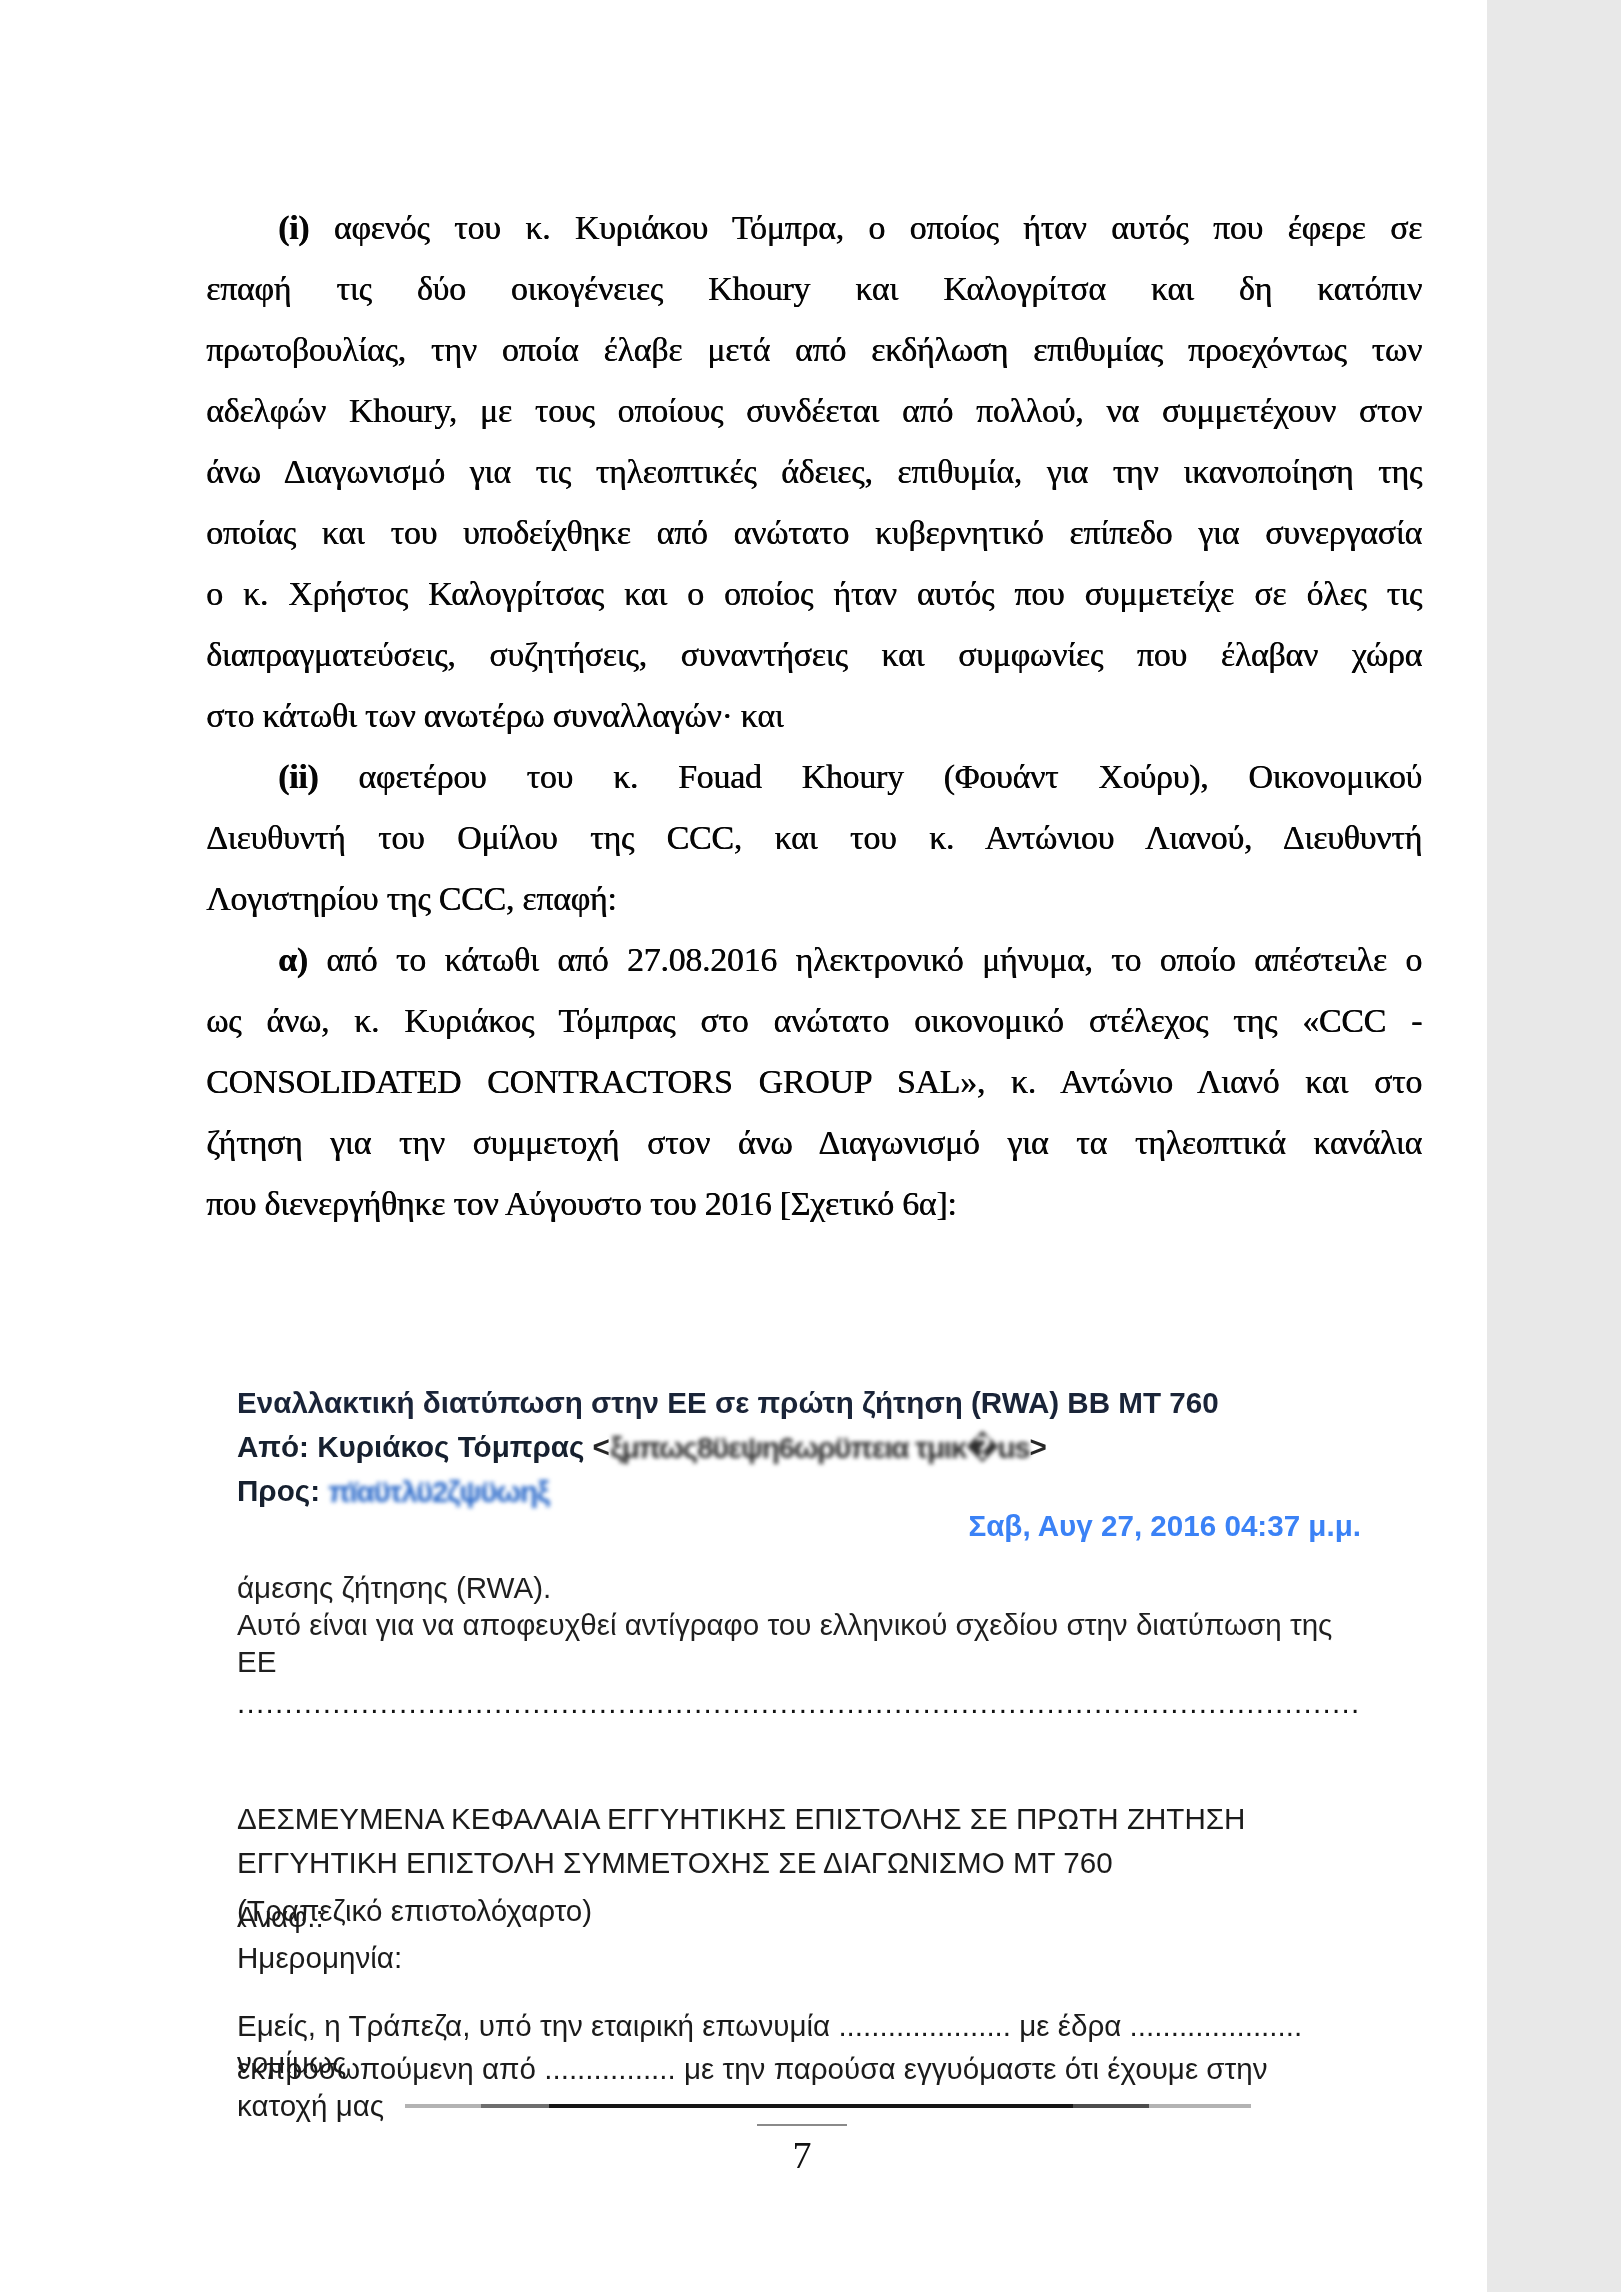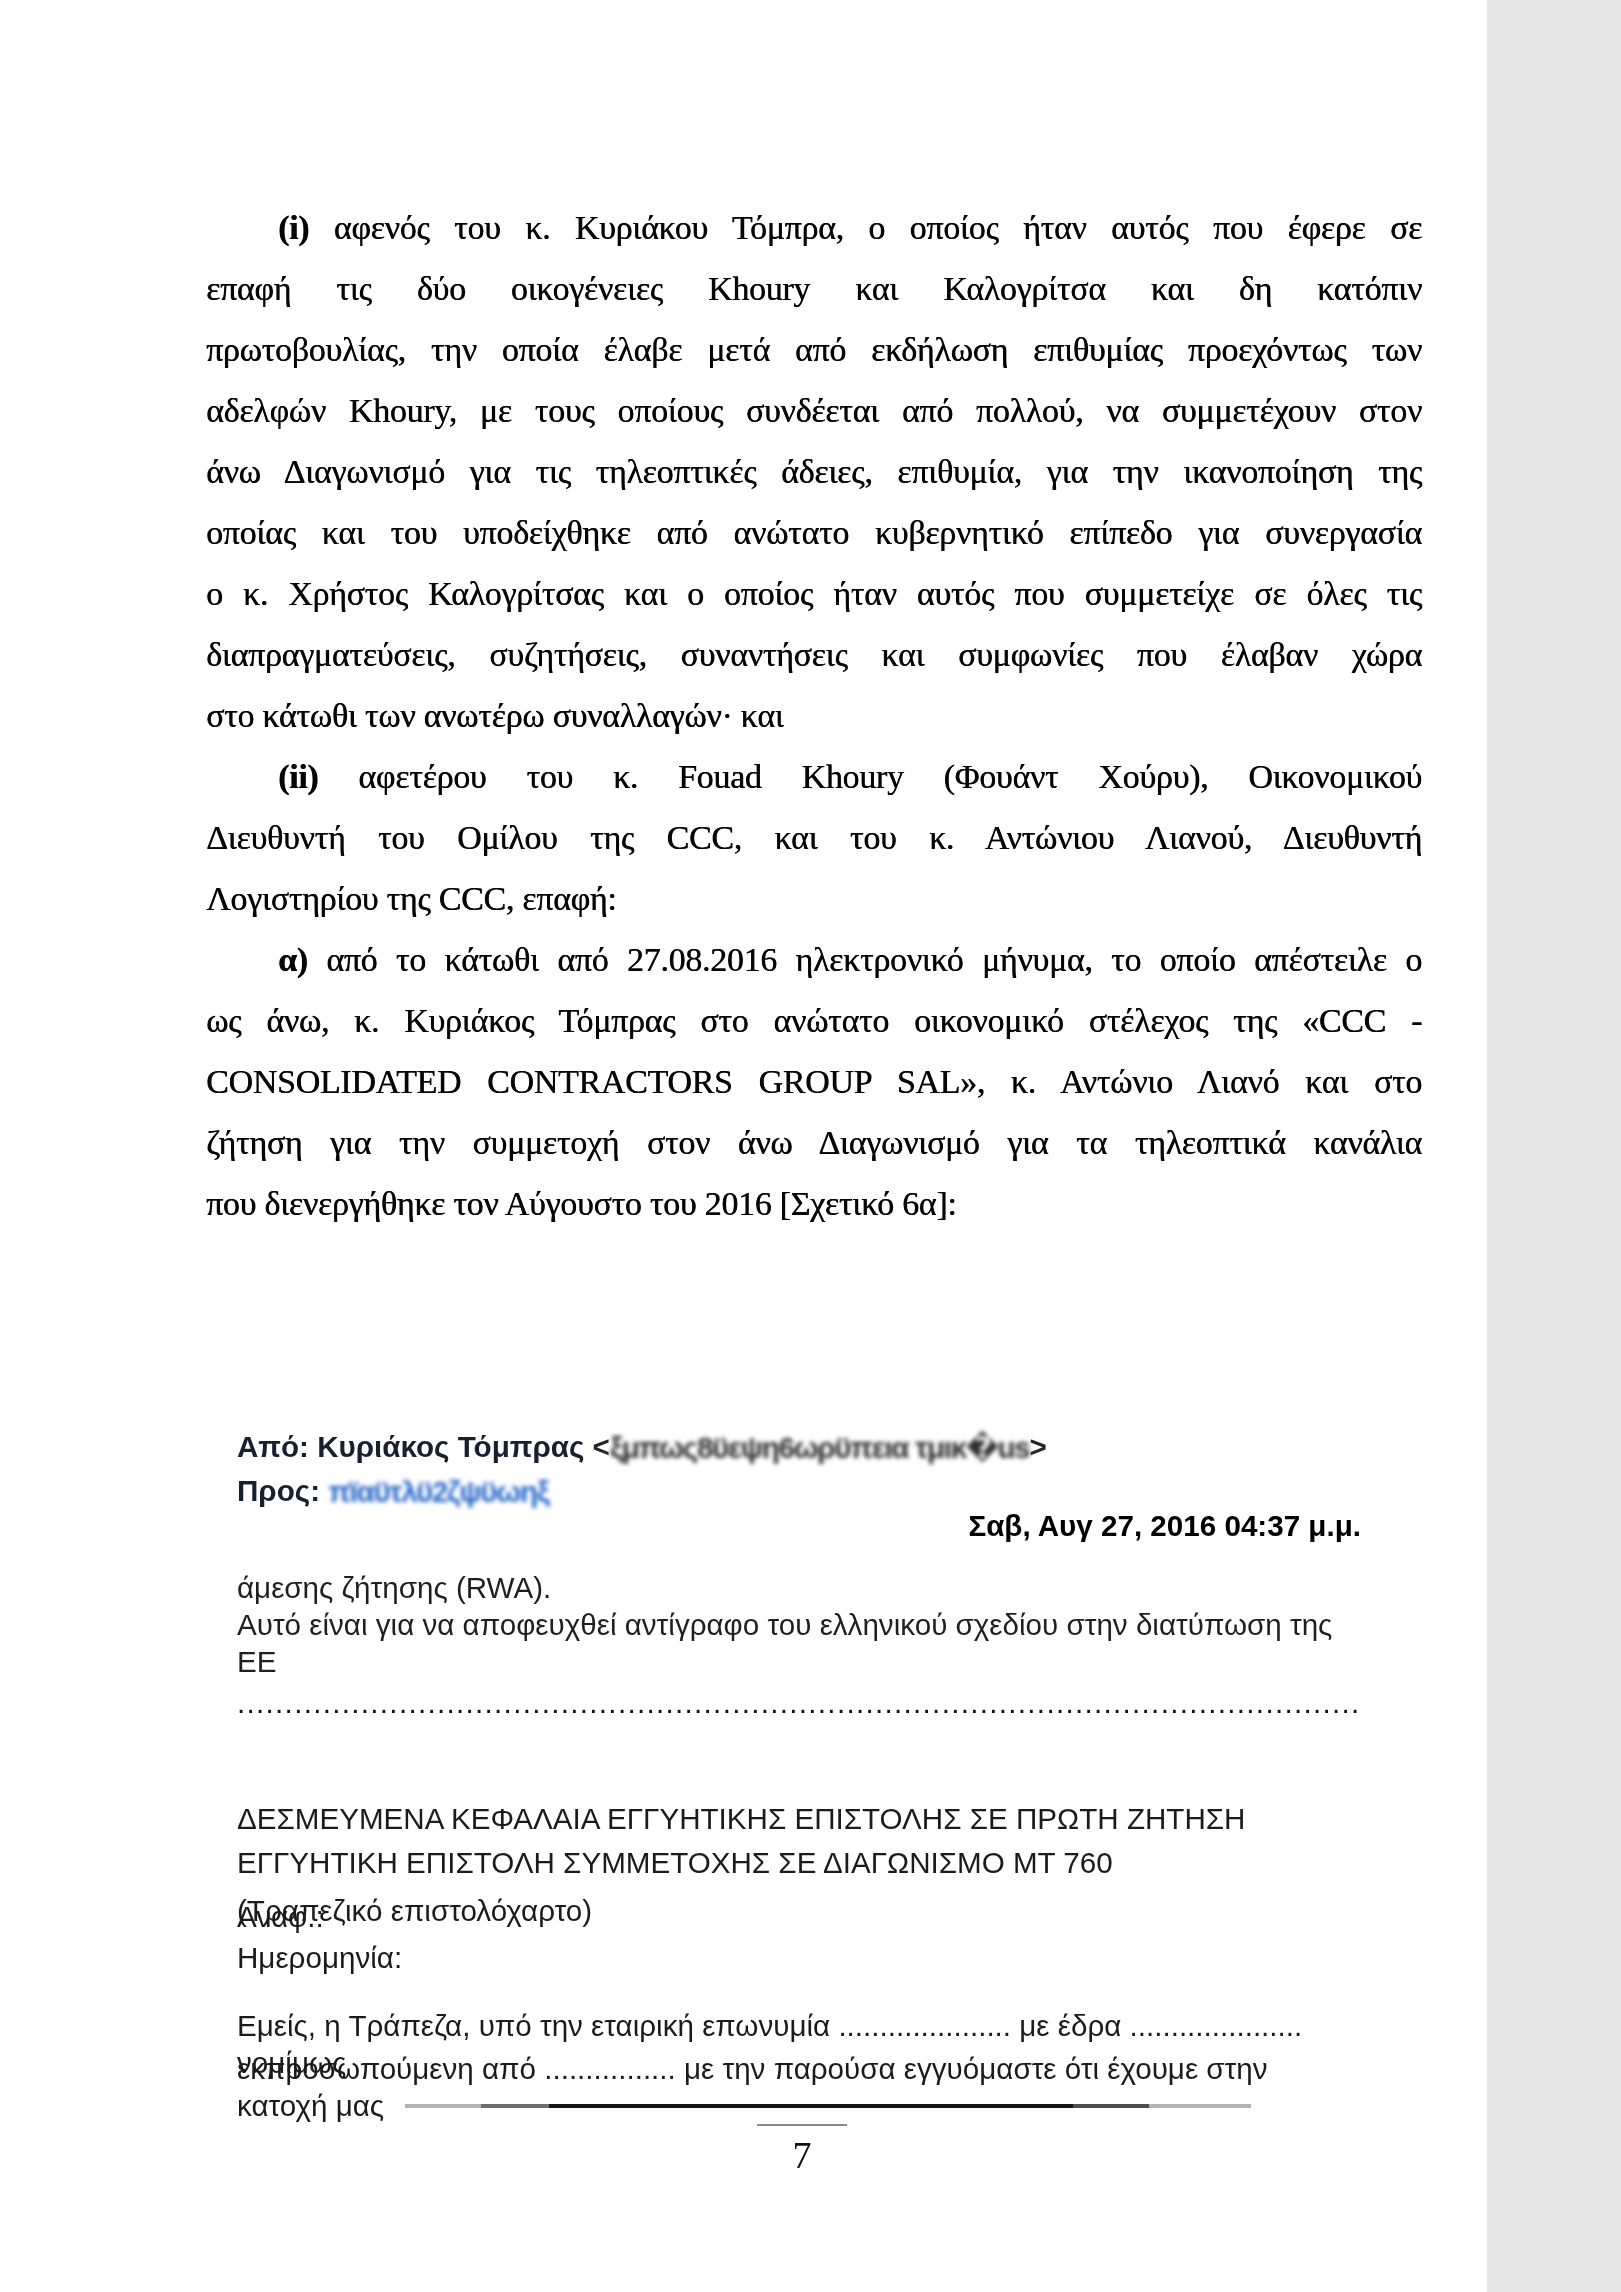--- a/index.html
+++ b/index.html
@@ -41,21 +41,21 @@
   .email-block{
     position:absolute;left:237px;top:0;width:1124px;height:2293px;
     font-family:"Liberation Sans","DejaVu Sans",sans-serif;
     font-size:29.6px;line-height:1.25;color:#141414;
     pointer-events:none;
   }
   .email-block>div{position:absolute;left:0;width:100%;}
   .em-subject   {top:1385px;font-weight:700;color:#1a2438;}
   .em-from      {top:1429px;font-weight:700;color:#16202f;}
   .em-to        {top:1473px;font-weight:700;color:#16202f;}
-  .em-date      {top:1508px;font-weight:700;text-align:right;color:#000000;}
+  .em-date      {top:1508px;font-weight:700;text-align:right;color:#3b82f6;}
   .em-body1     {top:1607px;color:#1f1f1f;}
   .em-body2     {top:1570px;color:#1f1f1f;}
   .em-dots      {top:1685px;width:1066px;overflow:hidden;white-space:nowrap;color:#111;letter-spacing:1.3px;}
   .em-caps1     {top:1801px;color:#1b1b1b;}
   .em-caps2     {top:1845px;color:#1b1b1b;}
   .em-caps3     {top:1893px;color:#1b1b1b;}
   .em-ref       {top:1899px;color:#1b1b1b;}
   .em-datelabel {top:1940px;color:#1b1b1b;}
   .em-bank1     {top:2008px;color:#1b1b1b;}
   .em-bank2     {top:2051px;color:#1b1b1b;}
@@ -110,20 +110,21 @@
       <div class="jline">Διευθυντή του Ομίλου της CCC, και του κ. Αντώνιου Λιανού, Διευθυντή</div>
       <div class="jline pl-last">Λογιστηρίου της CCC, επαφή:</div>
       <div class="jline pl-first"><b class="pmark">α)</b> από το κάτωθι από 27.08.2016 ηλεκτρονικό μήνυμα, το οποίο απέστειλε ο</div>
       <div class="jline">ως άνω, κ. Κυριάκος Τόμπρας στο ανώτατο οικονομικό στέλεχος της «CCC -</div>
       <div class="jline">CONSOLIDATED CONTRACTORS GROUP SAL», κ. Αντώνιο Λιανό και στο</div>
       <div class="jline">ζήτηση για την συμμετοχή στον άνω Διαγωνισμό για τα τηλεοπτικά κανάλια</div>
       <div class="jline pl-last">που διενεργήθηκε τον Αύγουστο του 2016 [Σχετικό 6α]:</div>
     </section>
 
   <section class="email-block">
+    <div class="em-subject">Εναλλακτική διατύπωση στην ΕΕ σε πρώτη ζήτηση (RWA) BB MT 760</div>
 
     <div class="em-from">
       <span>Από:</span>
       <span>Κυριάκος Τόμπρας</span>
       <span class="angle">&lt;</span><span class="redact dark">ξμπως8ϋεψη6ωρϋπεια τμικ�us</span><span class="angle">&gt;</span>
     </div>
 
     <div class="em-to">
       <span>Προς:</span>
       <span class="redact blue">πϊαϋτλϋ2ζψϋωηξ</span>

